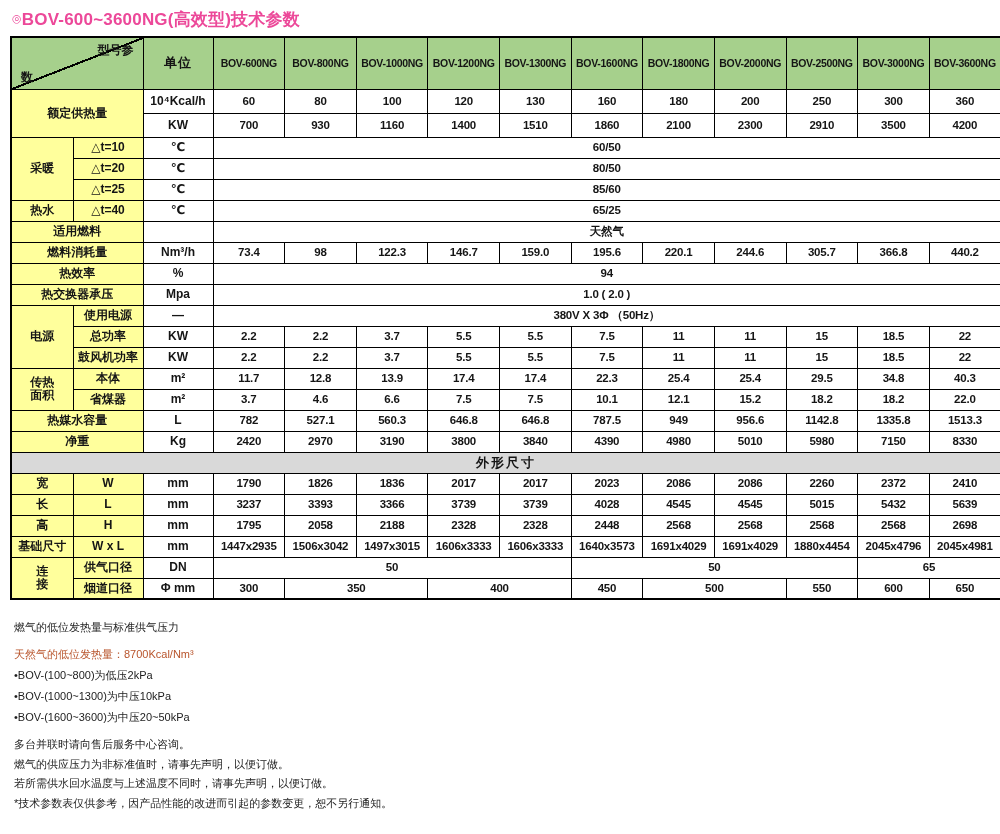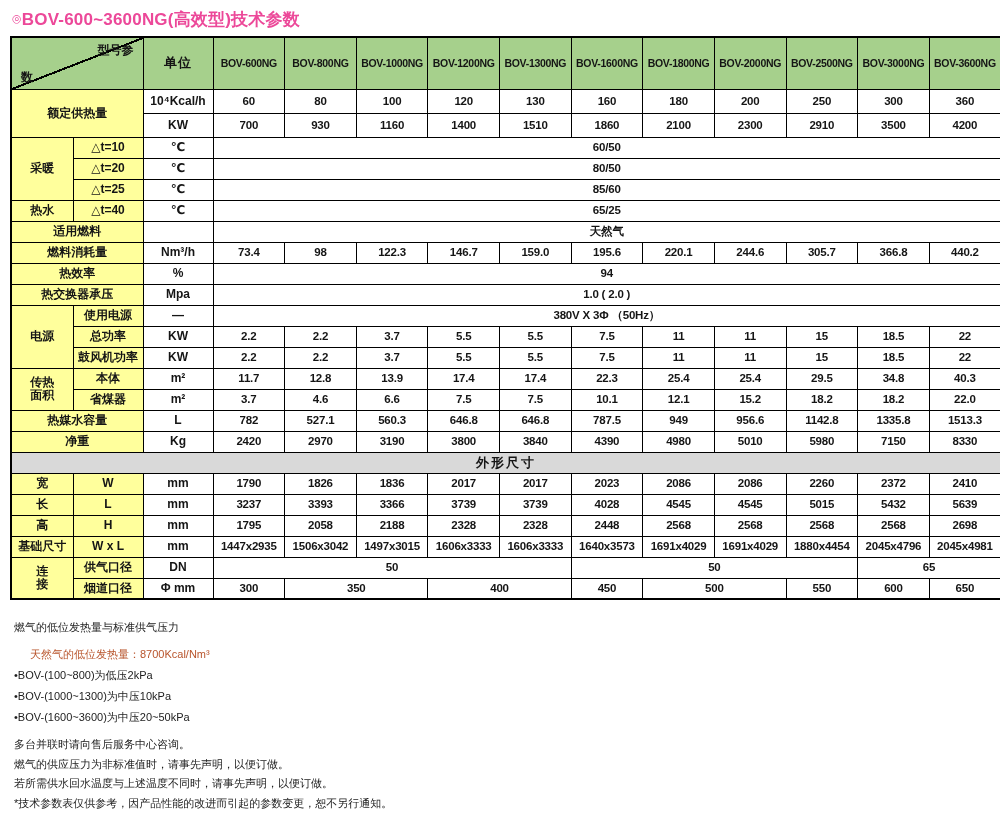--- a/index.html
+++ b/index.html
@@ -34,21 +34,21 @@
   td.corner{
     background-color:var(--green);position:relative;
     background-image:linear-gradient(to bottom right,
       rgba(0,0,0,0) calc(50% - 1px), var(--border) calc(50% - 1px),
       var(--border) calc(50% + 1px), rgba(0,0,0,0) calc(50% + 1px));
   }
   .ct{position:absolute;top:6px;right:9px;font-weight:700;font-size:12px;}
   .cb{position:absolute;bottom:5px;left:9px;font-weight:700;font-size:12px;}
   .footnotes{margin:20px 0 0 4px;font-size:11px;color:#1c1c1c;}
   .fn-line1{margin-bottom:12px;}
-  .gas{color:var(--orange);margin-bottom:3px;margin-left:16px;}
+  .gas{color:var(--orange);margin-bottom:3px;}
   .bullets div{line-height:21px;}
   .notes{margin-top:7px;}
   .notes div{line-height:19.5px;}
 </style>
 </head>
 <body>
 
 <div class="page">
 
   <div class="title">

